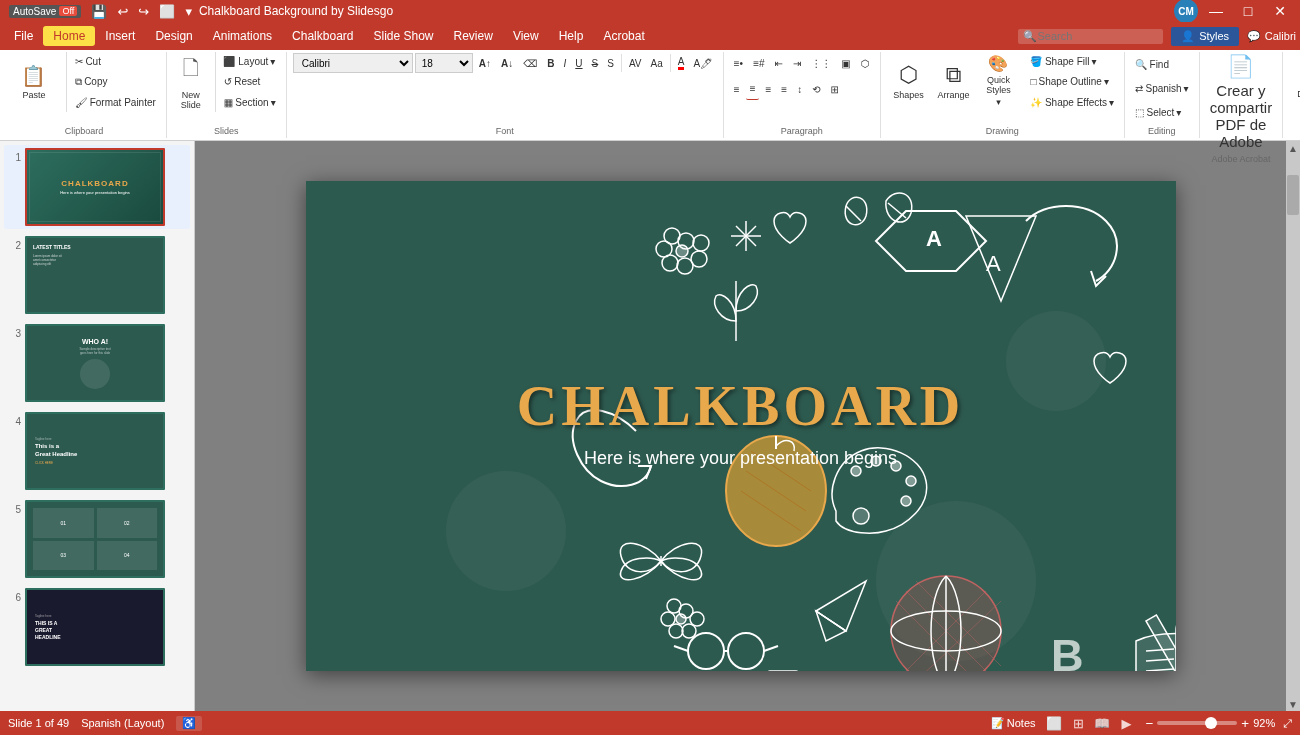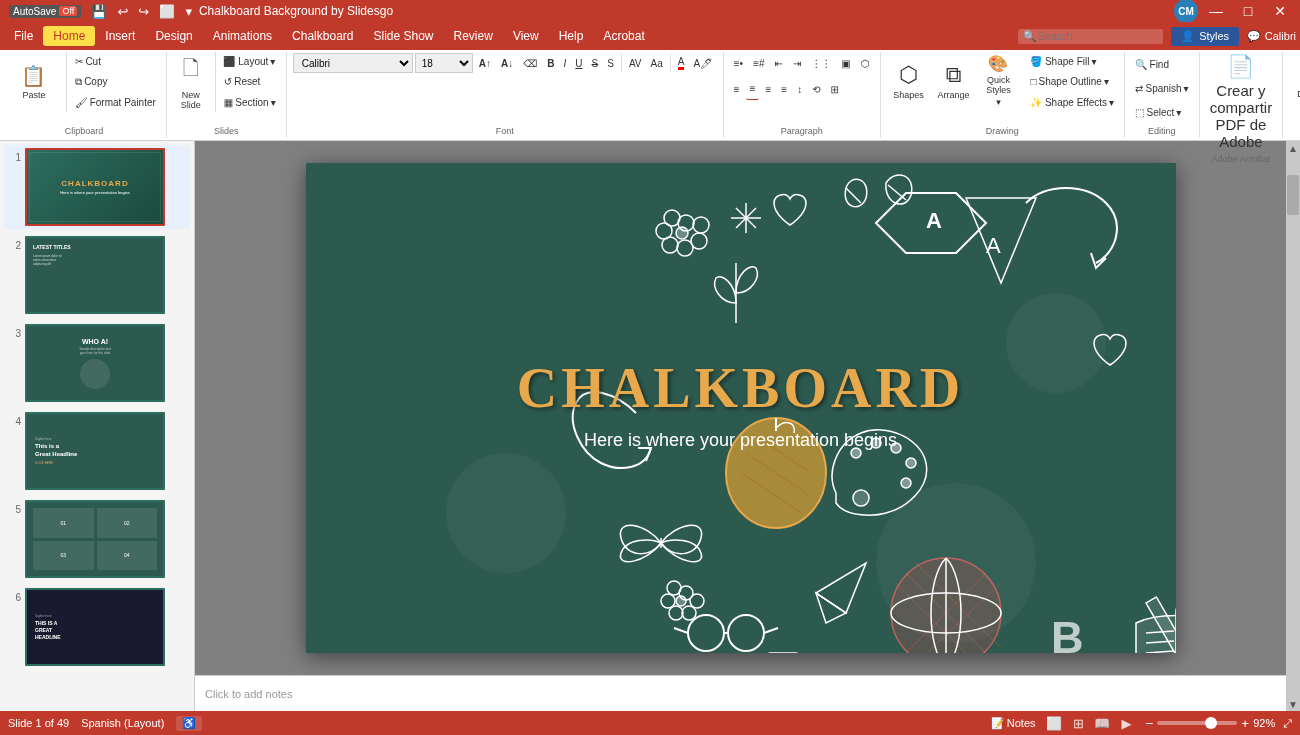--- a/index.html
+++ b/index.html
@@ -622,23 +622,20 @@
 
           </svg>
 
           <div style="position:absolute;top:50%;left:50%;transform:translate(-50%,-55%);text-align:center;">
             <div style="color:#e8a84c;font-size:56px;font-weight:bold;font-family:Georgia,serif;letter-spacing:4px;text-shadow:2px 2px 4px rgba(0,0,0,0.5);">CHALKBOARD</div>
             <div style="color:white;font-size:18px;margin-top:10px;font-family:'Segoe UI',sans-serif;">Here is where your presentation begins</div>
           </div>
         </div>
       </div>
 
-      <div class="notes-area">
-        <span>Click to add notes</span>
-      </div>
     </div>
 
     <div class="vscroll">
       <button class="vscroll-btn">▲</button>
       <div style="flex:1;position:relative;">
         <div class="vscroll-thumb"></div>
       </div>
       <button class="vscroll-btn">▼</button>
     </div>
   </div>

